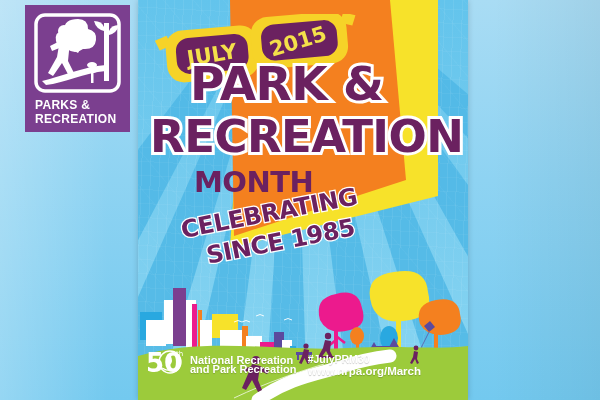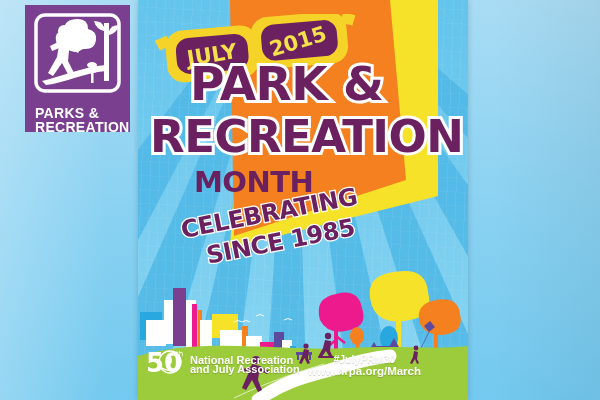--- a/index.html
+++ b/index.html
@@ -63,37 +63,37 @@
 
   
   .btm{position:absolute;left:0;bottom:12px;width:291px;height:52px;}
   .nrpa-name{
     position:absolute;left:52px;bottom:13px;
     color:#ffffff;font-size:11px;line-height:9.6px;font-weight:bold;
     font-family:"Liberation Sans", sans-serif;
     text-shadow:0 1px 1px rgba(0,0,0,.18);
   }
   .urlblock{
-    position:absolute;right:8px;bottom:10px;text-align:center;color:#ffffff;
+    position:absolute;right:8px;bottom:10px;text-align:left;color:#ffffff;
     font-family:"Liberation Sans", sans-serif;font-weight:bold;
     text-shadow:0 1px 1px rgba(0,0,0,.2);
   }
   .urlblock .tag{font-size:10.5px;line-height:12px;display:block;}
   .urlblock .url{font-size:11.5px;line-height:13px;display:block;}
 
   
   .badge{
     position:absolute;left:25px;top:5px;width:105px;height:127px;
     background:#7b3f8f;
   }
   .badge .pic{position:absolute;left:9px;top:8px;width:87px;height:80px;}
   .badge .cap{
     position:absolute;left:10px;top:94px;width:92px;
-    color:#fff;font-weight:bold;font-size:14px;line-height:13.5px;
-    font-family:"Liberation Sans", sans-serif;letter-spacing:.3px;margin-top:8px;
+    color:#fff;font-weight:bold;font-size:12px;line-height:13.5px;
+    font-family:"Liberation Sans", sans-serif;letter-spacing:.3px;
   }
 </style>
 </head>
 <body>
 
 <div id="stage">
 
   <div class="backdrop"></div>
 
   <div class="poster">
@@ -245,21 +245,21 @@
       <svg style="position:absolute;left:8px;bottom:8px;width:42px;height:34px;" viewBox="0 0 42 34">
         <text x="0" y="26" font-size="26" font-weight="bold" fill="#ffffff" font-family="DejaVu Sans, sans-serif">50</text>
         <text x="30" y="10" font-size="7" fill="#ffffff" font-family="DejaVu Sans, sans-serif">th</text>
         <circle cx="24" cy="16" r="11" fill="none" stroke="#ffffff" stroke-width="1.4"></circle>
         <path d="M24,9 q4,6 0,10 q-4,-4 0,-10z" fill="#ffffff"></path>
         <path d="M16,22 q8,5 16,0" stroke="#ffffff" stroke-width="1.2" fill="none"></path>
       </svg>
 
       <div class="nrpa-name">
         <div>National Recreation</div>
-        <div>and July Association</div>
+        <div>and Park Recreation</div>
       </div>
 
       <div class="urlblock">
         <span class="tag">#JulyPRM30</span>
         <span class="url">www.nrpa.org/March</span>
       </div>
     </div>
   </div>
 
   <div class="badge">

